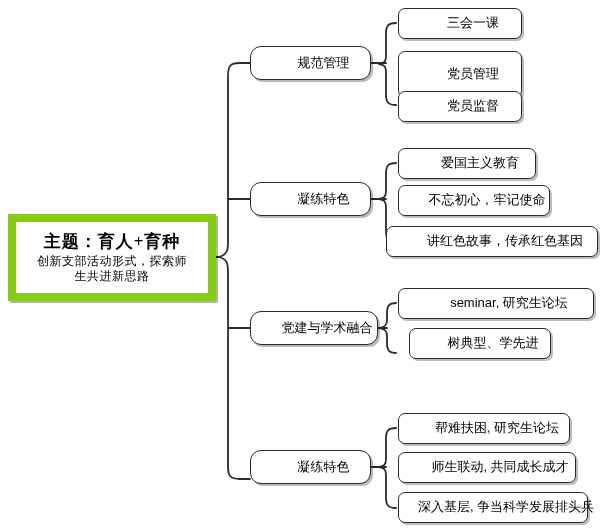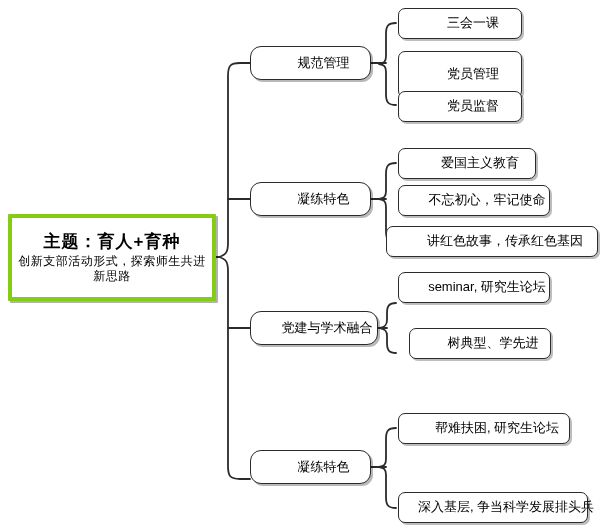--- a/index.html
+++ b/index.html
@@ -30,26 +30,26 @@
     align-items: center;
     justify-content: center;
     text-align: center;
     background: #ffffff;
     color: #000000;
     line-height: 1.25;
     padding-left: 26px;
   }
   
   .root {
-    border: 4px solid #84cc16;
+    border: 8px solid #84cc16;
     border-radius: 1px;
     box-shadow: 2px 2px 0 rgba(0,0,0,0.30);
     flex-direction: column;
-    font-family: Liberation Sans, sans-serif;
-    padding: 4px 6px;
+    font-family: Liberation Serif, serif;
+    padding: 4px 18px;
   }
   .root-line1 {
     font-size: 17px;
     font-weight: bold;
     letter-spacing: 1px;
     white-space: nowrap;
     margin-bottom: 2px;
   }
   .root-line2 {
     font-size: 12px;
@@ -166,30 +166,33 @@
   <div class="node leaf" style="left:398px; top:185px; width:152px; height:31px;align-items:center;">
     <span>不忘初心，牢记使命</span>
   </div>
   <div class="node leaf" style="left:386px; top:226px; width:212px; height:31px;">
     <span>讲红色故事，传承红色基因</span>
   </div>
 
   <div class="node branch" style="left:250px; top:311px; width:128px; height:34px;">
     <span>党建与学术融合</span>
   </div>
-  <div class="node leaf" style="left:398px; top:272px; width:152px; height:31px;text-align:center;">
+  <div class="node leaf" style="left:398px; top:288px; width:196px; height:31px;text-align:center;">
     <span>seminar, 研究生论坛</span>
   </div>
   <div class="node leaf" style="left:409px; top:328px; width:142px; height:31px;">
     <span>树典型、学先进</span>
   </div>
 
   <div class="node branch" style="left:250px; top:450px; width:121px; height:34px;">
     <span>凝练特色</span>
   </div>
   <div class="node leaf" style="left:398px; top:413px; width:172px; height:31px;">
     <span>帮难扶困, 研究生论坛</span>
   </div>
+  <div class="node leaf" style="left:398px; top:452px; width:178px; height:31px;">
+    <span>师生联动, 共同成长成才</span>
+  </div>
   <div class="node leaf" style="left:398px; top:492px; width:190px; height:31px;">
     <span>深入基层, 争当科学发展排头兵</span>
   </div>
 
 </div>
 
 </body></html>

